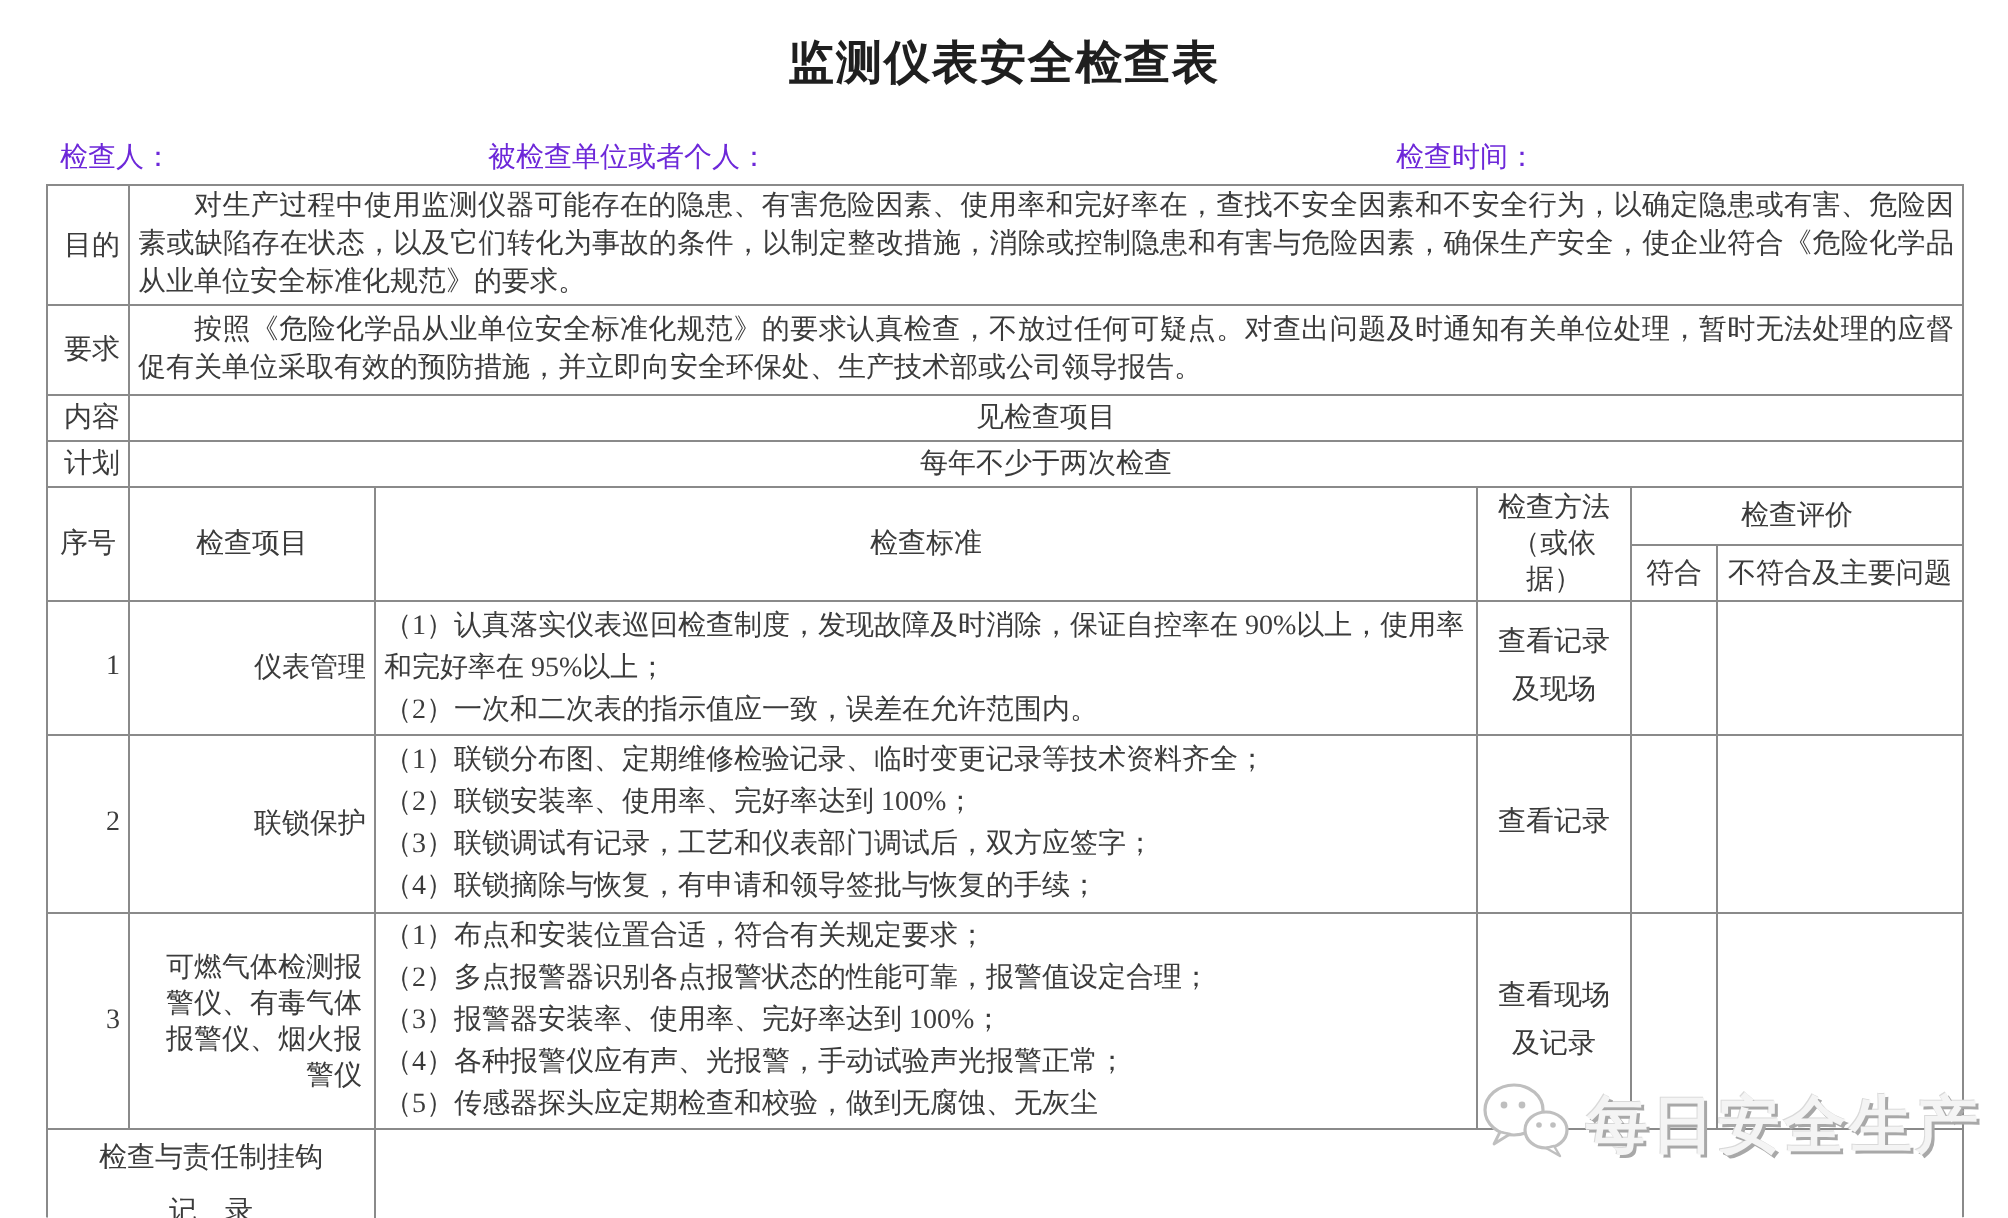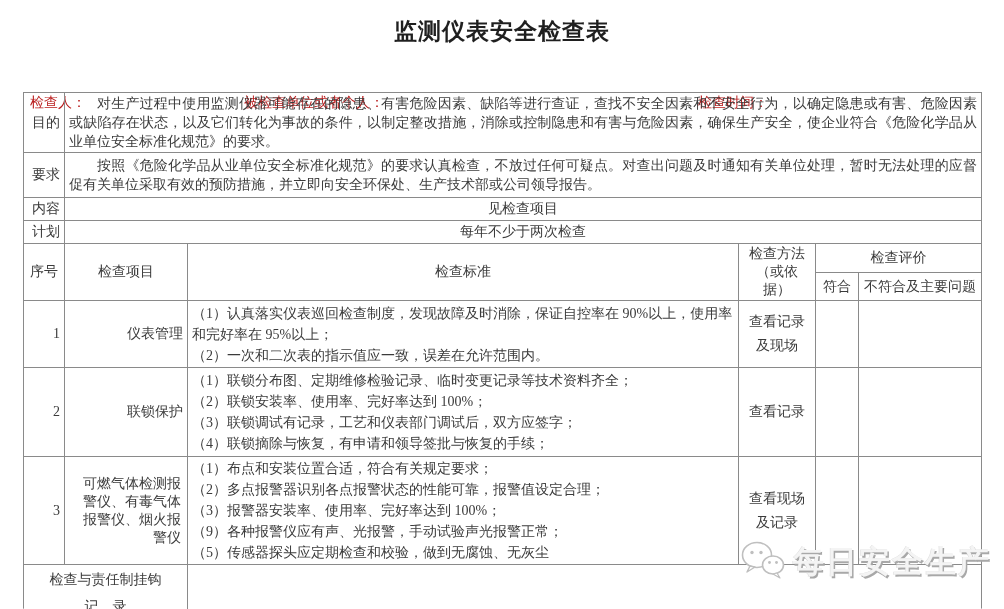--- a/index.html
+++ b/index.html
@@ -6,21 +6,21 @@
   .page {
     position:relative; width:1004px; height:609px; background:#ffffff;
     font-family:"Liberation Serif","DejaVu Serif",serif;
     color:#3b3b3b; overflow:hidden;border-radius:27px;
   }
   .title {
     position:absolute; top:16px; left:0; width:100%;
     text-align:center; font-size:23px; font-weight:bold;
     color:#1f1f1f; letter-spacing:1px;
   }
-  .info-row { position:absolute; top:70px; left:0; width:100%; height:20px; font-size:14px; color:#b91c1c;margin-top:24px; }
+  .info-row { position:absolute; top:70px; left:0; width:100%; height:20px; font-size:14px; color:#6d28d9; }
   .info-inspector { position:absolute; left:30px; }
   .info-unit      { position:absolute; left:244px; }
   .info-time      { position:absolute; left:698px; }
 
   table.checklist {
     position:absolute; left:23px; top:92px; width:958px;
     border-collapse:collapse; table-layout:fixed;
     font-size:14px; color:#3b3b3b;
   }
   table.checklist td {
@@ -79,21 +79,21 @@
         <col style="width:123px">
         <col style="width:551px">
       <col style="width:77px">
         <col style="width:43px">
         <col style="width:123px">
     </colgroup>
 
     <tbody>
         <tr class="r-purpose">
       <td class="lbl">目的</td>
-      <td class="meta-text" colspan="5">对生产过程中使用监测仪器可能存在的隐患、有害危险因素、缺陷等进行查证，查找不安全因素和不安全行为，以确定隐患或有害、危险因素或缺陷存在状态，以及它们转化为事故的条件，以制定整改措施，消除或控制隐患和有害与危险因素，确保生产安全，使企业符合《危险化学品从业单位安全标准化规范》的要求。</td>
+      <td class="meta-text" colspan="5">对生产过程中使用监测仪器可能存在的隐患、有害危险因素、使用率和完好率在，查找不安全因素和不安全行为，以确定隐患或有害、危险因素或缺陷存在状态，以及它们转化为事故的条件，以制定整改措施，消除或控制隐患和有害与危险因素，确保生产安全，使企业符合《危险化学品从业单位安全标准化规范》的要求。</td>
     </tr>
 
     <tr class="r-requirement">
       <td class="lbl">要求</td>
       <td class="meta-text" colspan="5">按照《危险化学品从业单位安全标准化规范》的要求认真检查，不放过任何可疑点。对查出问题及时通知有关单位处理，暂时无法处理的应督促有关单位采取有效的预防措施，并立即向安全环保处、生产技术部或公司领导报告。</td>
     </tr>
 
     <tr class="r-content">
       <td class="lbl">内容</td>
       <td class="center-text" colspan="5">见检查项目</td>
@@ -144,21 +144,21 @@
       <td class="lbl"></td>
     </tr>
 
     <tr class="r-item3">
       <td class="lbl">3</td>
       <td class="lbl" style="padding:1px 6px;">可燃气体检测报警仪、有毒气体报警仪、烟火报警仪</td>
       <td class="standard-cell">
         <div>（1）布点和安装位置合适，符合有关规定要求；</div>
         <div>（2）多点报警器识别各点报警状态的性能可靠，报警值设定合理；</div>
         <div>（3）报警器安装率、使用率、完好率达到 100%；</div>
-        <div>（9）各种报警仪应有声、光报警，手动试验声光报警正常；</div>
+        <div>（4）各种报警仪应有声、光报警，手动试验声光报警正常；</div>
         <div>（5）传感器探头应定期检查和校验，做到无腐蚀、无灰尘</div>
       </td>
       <td class="method-cell">查看现场
 及记录</td>
       <td class="lbl"></td>
       <td class="lbl"></td>
     </tr>
 
     <tr class="r-footer">
       <td class="footer-label" colspan="2">检查与责任制挂钩

